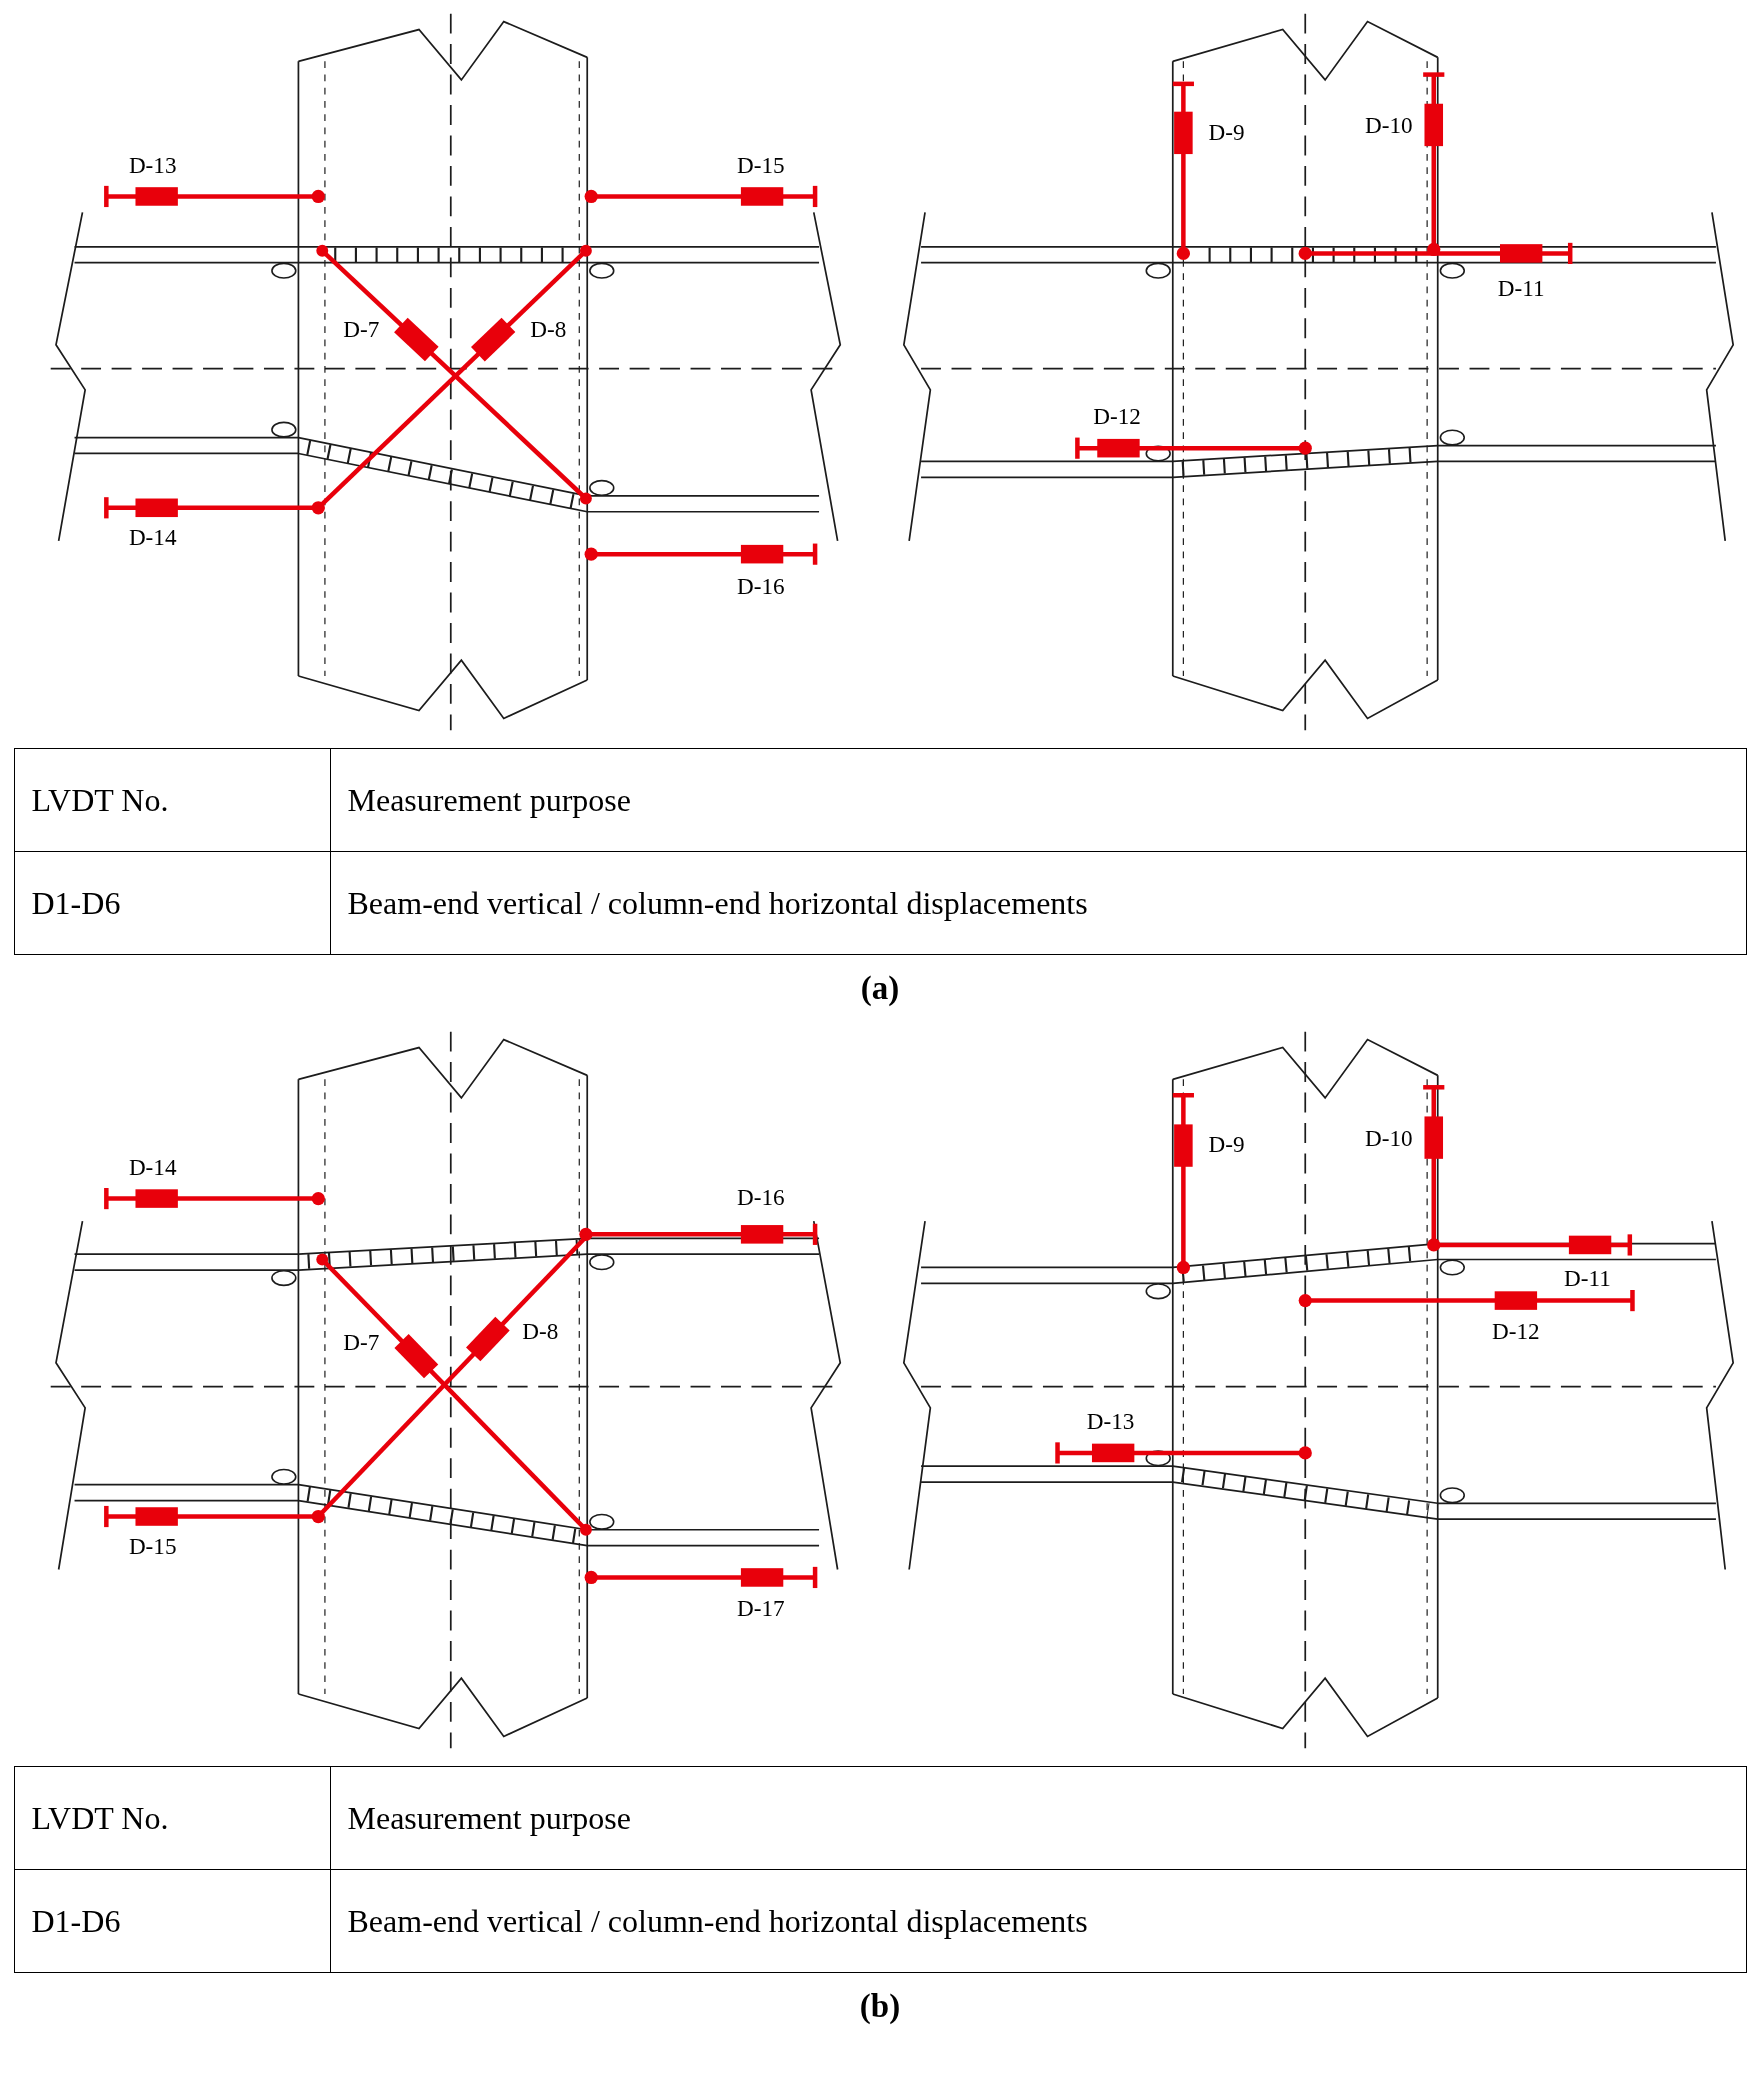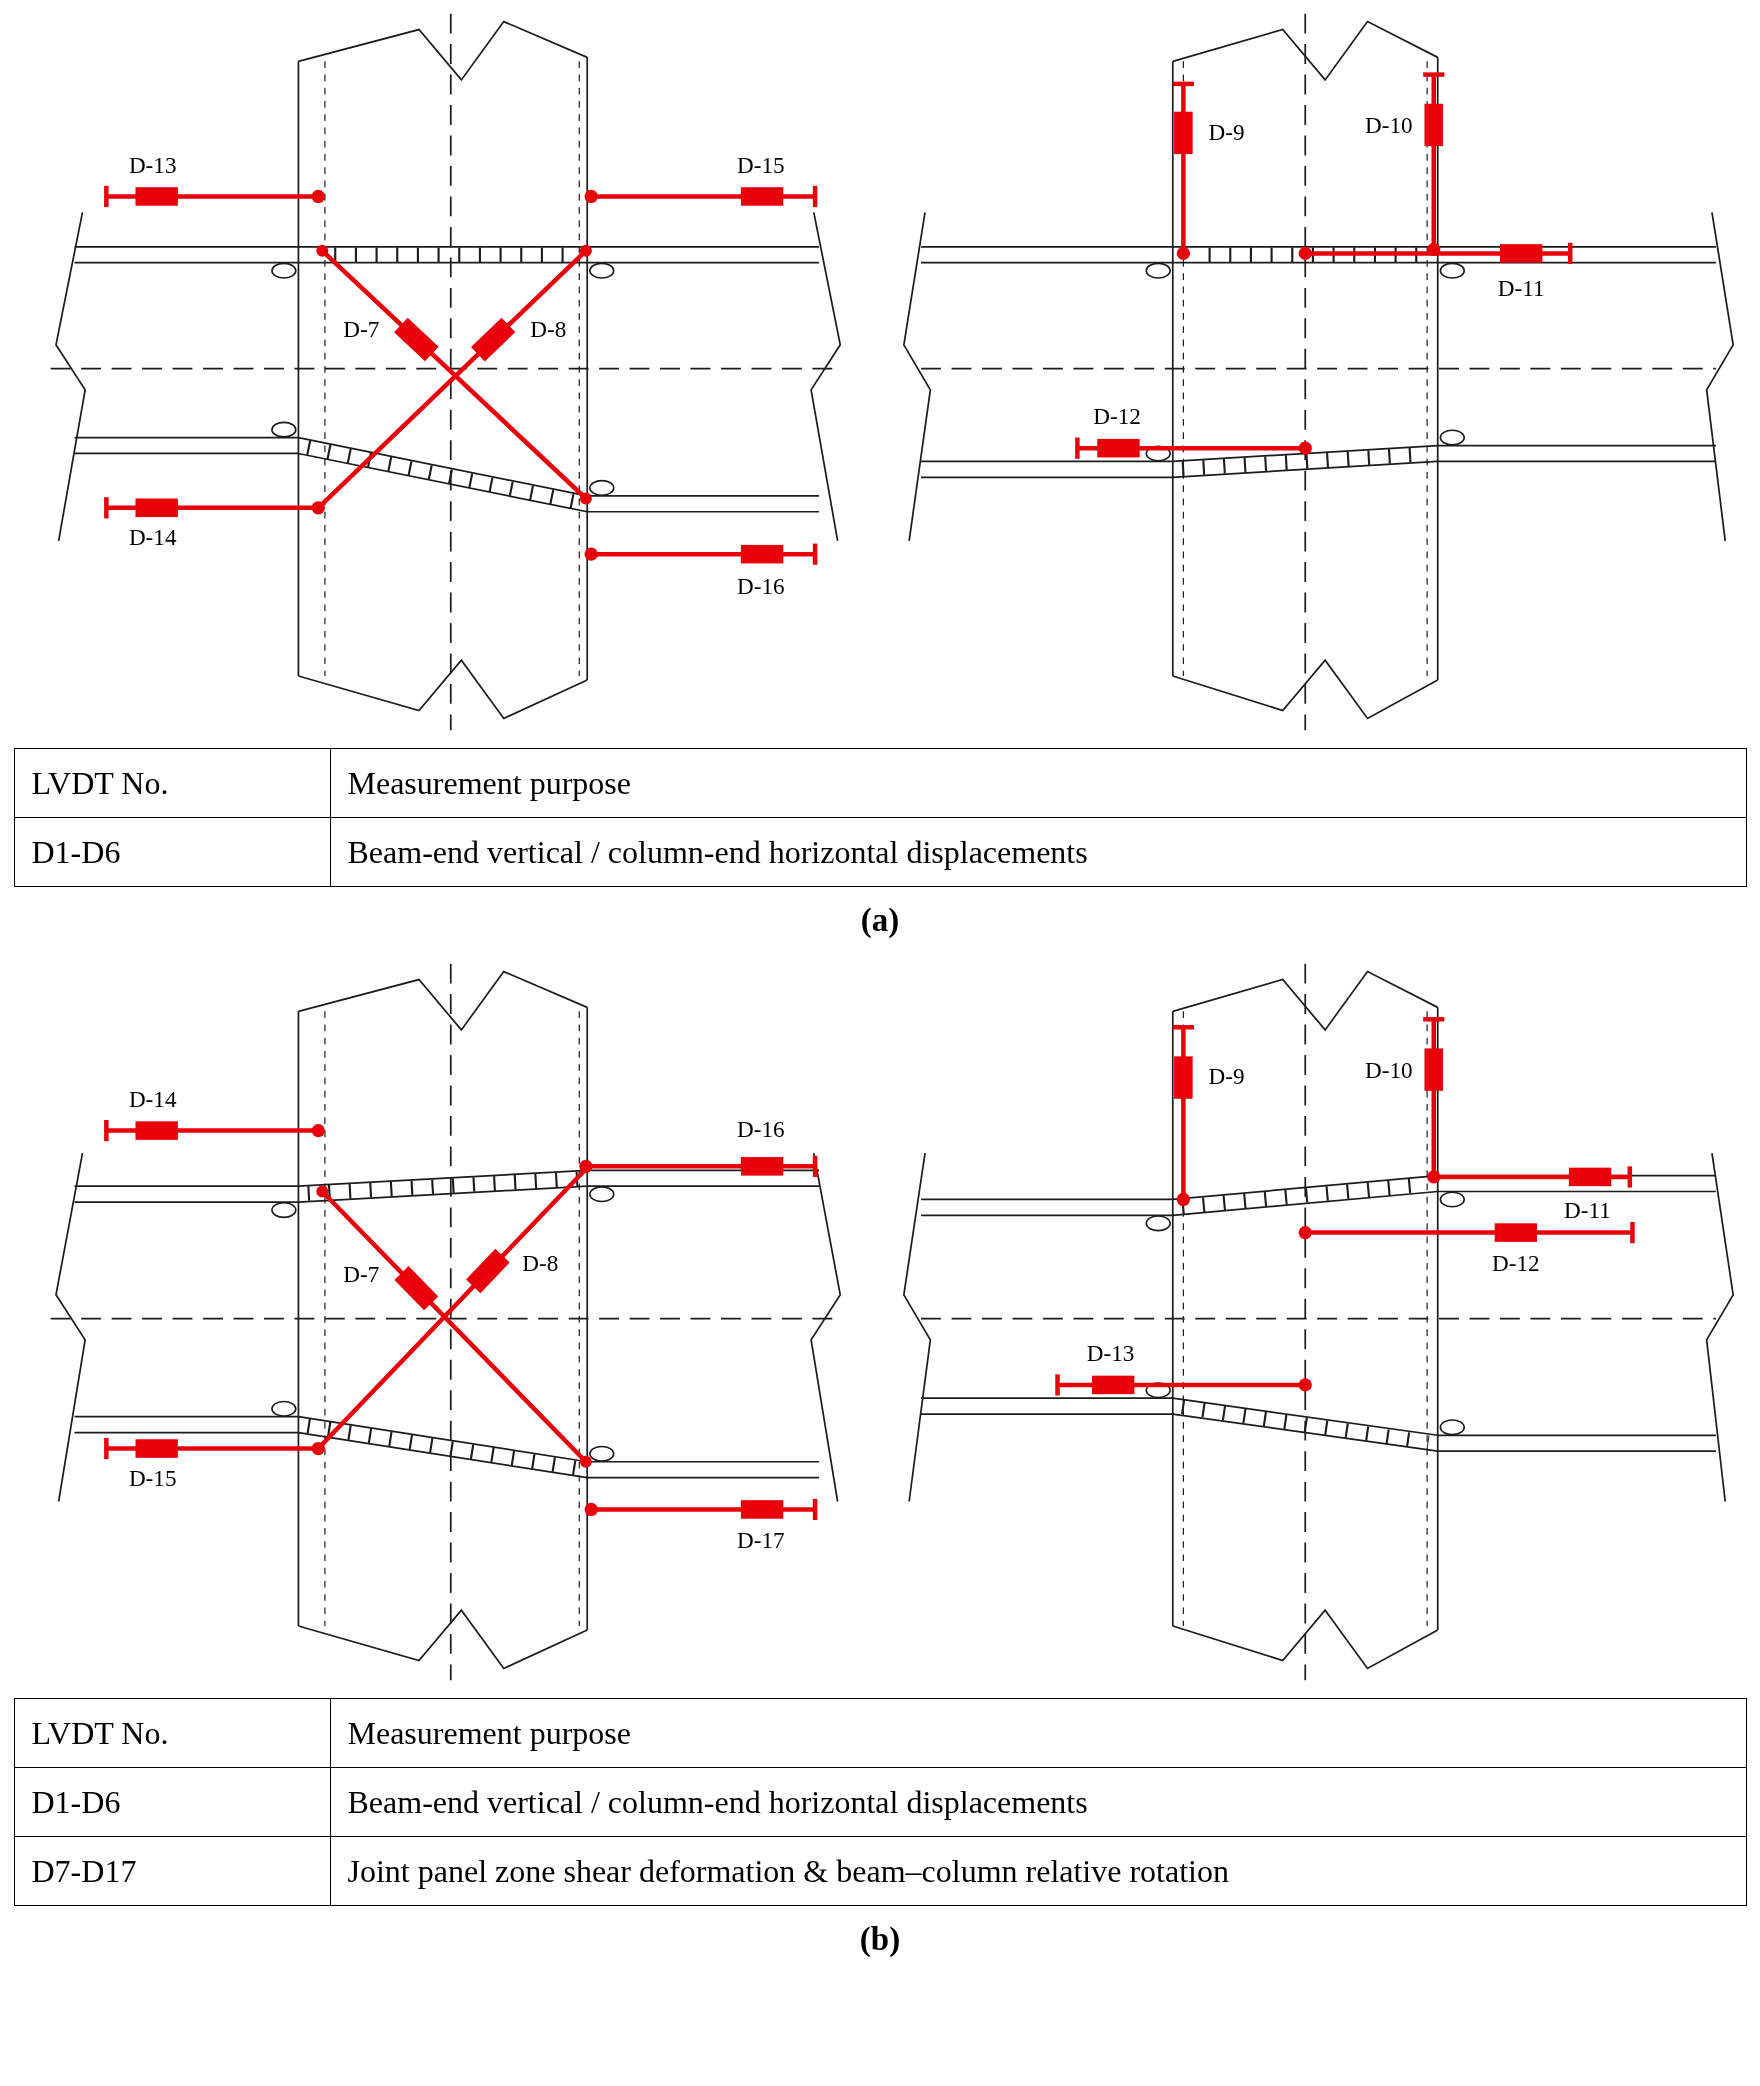--- a/index.html
+++ b/index.html
@@ -13,21 +13,21 @@
   .k   { stroke:#1c1c1c; stroke-width:1.3; fill:none; }
   .kd  { stroke-dasharray:15 8; }
   .kf  { stroke-dasharray:5 5; stroke-width:0.9; }
   .hatch { stroke:#1c1c1c; stroke-width:11; stroke-dasharray:1.6 14; fill:none; }
   .clip { stroke:#1c1c1c; stroke-width:1.2; fill:#ffffff; }
   .r   { stroke:#e8000b; stroke-width:3.4; fill:none; }
   .rf  { fill:#e8000b; stroke:none; }
   text.lbl { font-family:"Liberation Serif", serif; font-size:17.5px; fill:#000000; stroke:none; }
 
   table.lvdt-table { border-collapse:collapse; margin:14.7px 13.5px 0; width:1733px; table-layout:fixed; }
-  table.lvdt-table td { border:1.7px solid #000; font-size:32px; padding:14px 17px; line-height:1.25;
+  table.lvdt-table td { border:1.7px solid #000; font-size:32px; padding:31px 17px; line-height:1.25;
                         vertical-align:middle; overflow:hidden; white-space:nowrap; }
   col.col-no { width:316px; }
   .caption { text-align:center; font-size:33px; font-weight:bold; margin:14.7px 0 22.6px; }
 </style>
 </head>
 <body>
 
 <div class="page">
 
   <section class="panel">
@@ -336,24 +336,20 @@
         </colgroup>
       <tbody>
         <tr>
           <td>LVDT No.</td>
           <td>Measurement purpose</td>
         </tr>
         <tr>
           <td>D1-D6</td>
           <td>Beam-end vertical / column-end horizontal displacements</td>
         </tr>
-        <tr>
-          <td>D7-D17</td>
-          <td>Joint panel zone shear deformation &amp; beam–column relative rotation</td>
-        </tr>
       </tbody>
     </table>
 
     <div class="caption">(b)</div>
   </section>
 
 </div>
 
 
 </body></html>

